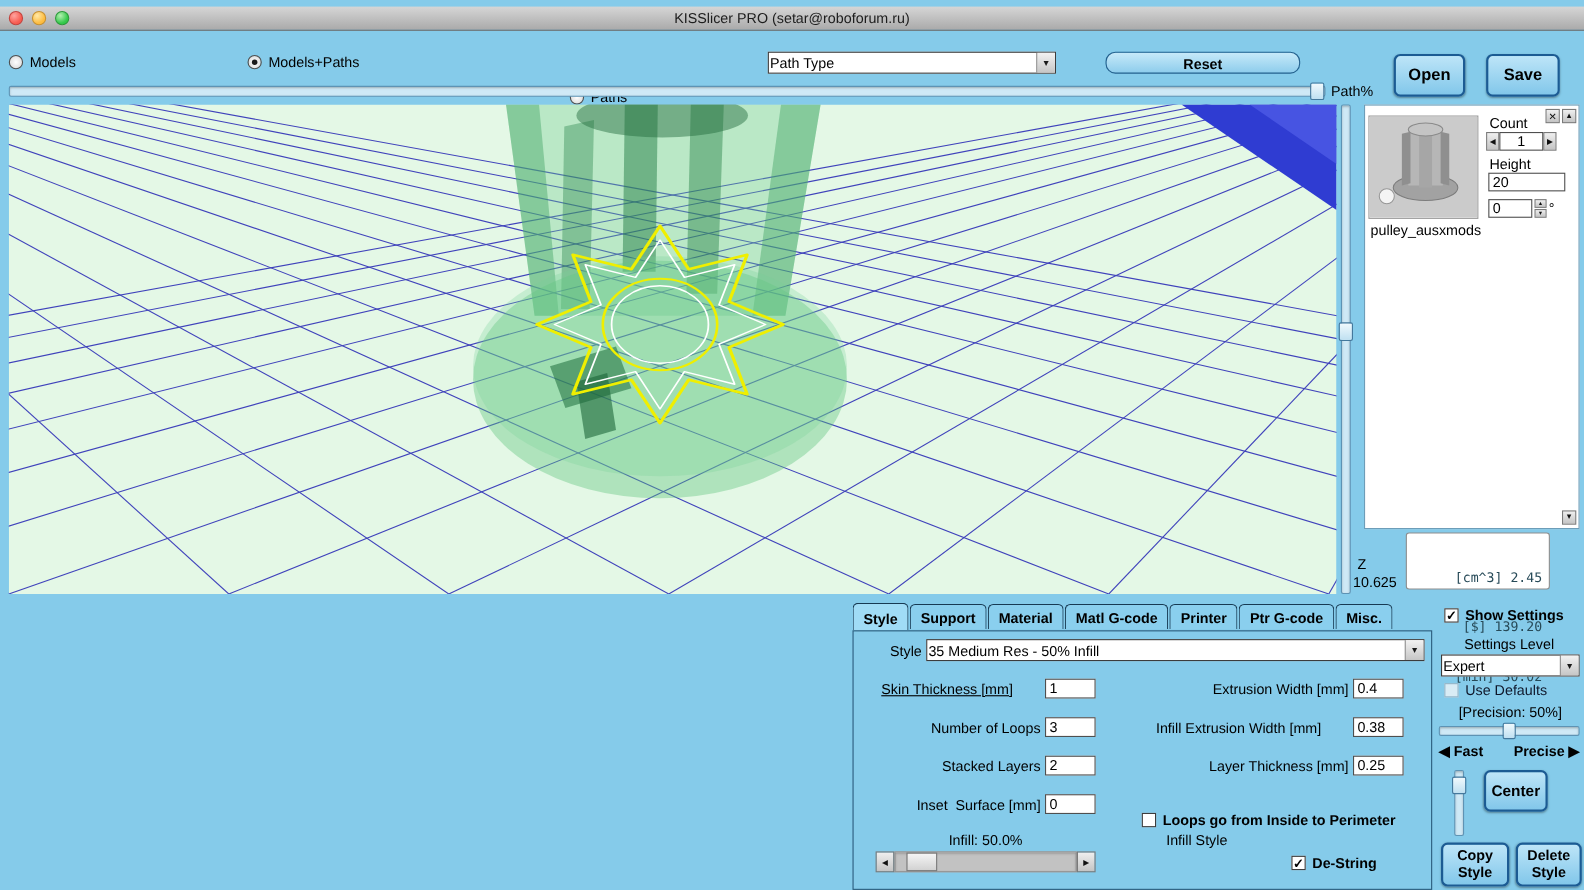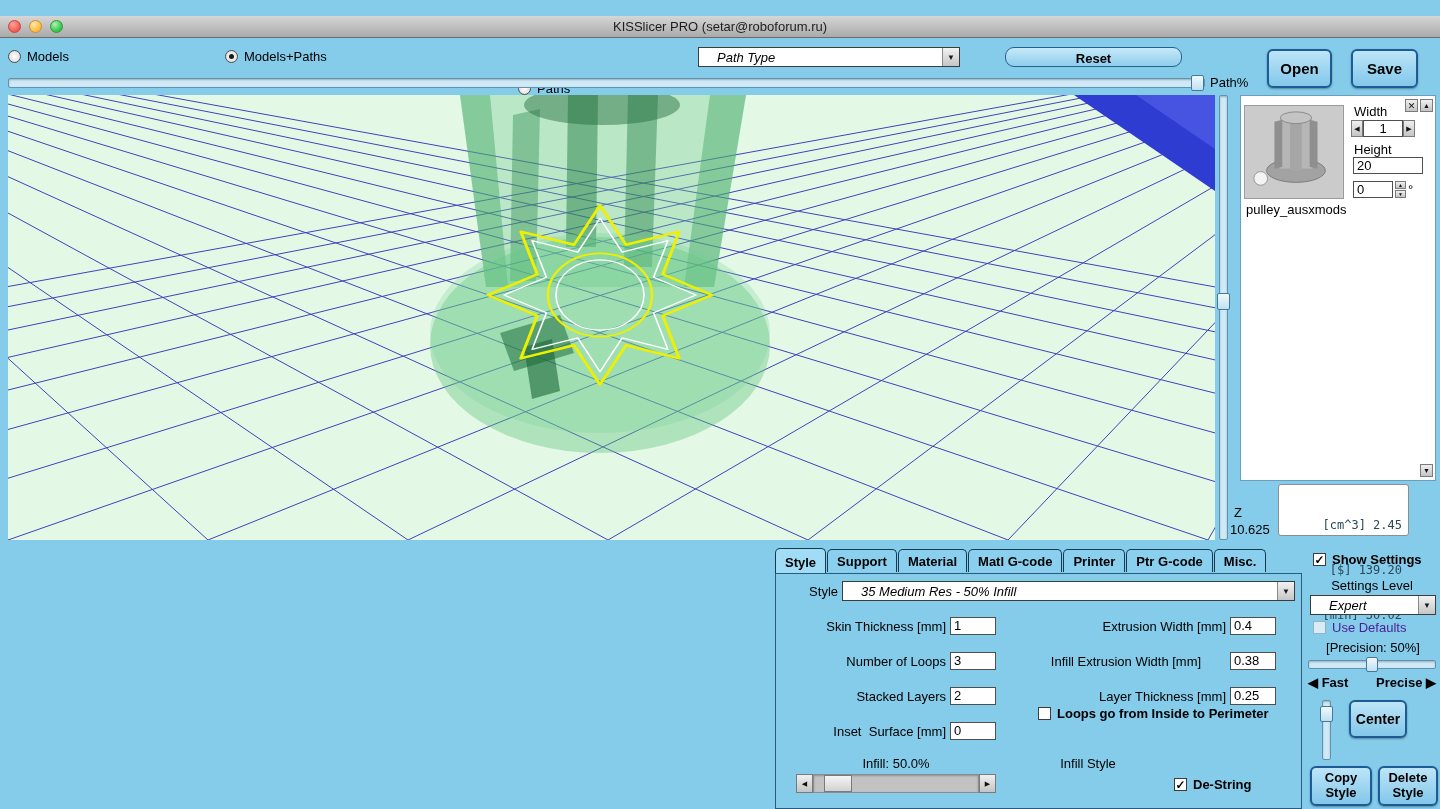--- a/index.html
+++ b/index.html
@@ -2,42 +2,42 @@
 <html><head>
 <meta charset="utf-8">
 <style>
   * { margin:0; padding:0; box-sizing:border-box; }
   html,body { width:1440px; height:809px; overflow:hidden; }
   body { font-family:"Liberation Sans",sans-serif; font-size:13px; color:#000; background:#85CBEA; }
   .abs { position:absolute; }
   #window { position:relative; width:1440px; height:809px; background:#85CBEA; }
 
   
-  .titlebar { left:0; top:16px; width:1440px; height:22px;
+  .titlebar { left:0; top:6px; width:1440px; height:22px;
     background:linear-gradient(#d6d6d6,#aaaaaa); border-bottom:1px solid #6b6b6b; }
   .traffic { left:8px; top:4px; display:flex; gap:8px; }
   .light { width:13px; height:13px; border-radius:50%; display:inline-block; }
   .light.red    { background:radial-gradient(circle at 35% 30%, #ffa39e, #f85c51 65%); border:1px solid #c4423c; }
   .light.yellow { background:radial-gradient(circle at 35% 30%, #ffe9a8, #fdbc40 65%); border:1px solid #c8912f; }
   .light.green  { background:radial-gradient(circle at 35% 30%, #b3f0b0, #34c84a 65%); border:1px solid #2a9a38; }
   .title { left:0; top:3px; width:100%; text-align:center; color:#1d1d1d; }
 
   
   .btn { background:linear-gradient(#c6e9f9,#8ecdec); border:1px solid #24618e; border-radius:5px;
          font-weight:bold; display:flex; align-items:center; justify-content:center; cursor:default; }
   .bigbtn { font-size:15px; border-radius:6px; border:2px solid #1c5b93;
          background:linear-gradient(#bde5f8,#82c7ea); box-shadow:0 1px 2px rgba(0,0,0,.35); }
   .mnemonic::first-letter { text-decoration:underline; }
   .radio { display:flex; align-items:center; gap:6px; }
   .radio .circle { width:13px; height:13px; border-radius:50%;
          background:radial-gradient(#ffffff,#d5d5d5); border:1px solid #4f4f4f; position:relative; flex:0 0 auto; }
   .radio.selected .circle::after { content:""; position:absolute; left:3px; top:3px; width:5px; height:5px;
          border-radius:50%; background:#1a1a1a; }
   .dropdown { background:#fff; border:1px solid #3c3c3c; display:flex; align-items:stretch; height:20px; }
-  .dd-label { flex:1; padding:2px 18px 0; white-space:nowrap; overflow:hidden;font-style:italic; }
+  .dd-label { flex:1; padding:2px 1px 0; white-space:nowrap; overflow:hidden; }
   .dd-arrow { width:17px; border-left:1px solid #8a8a8a; background:linear-gradient(#f2f2f2,#c6c6c6);
          display:flex; align-items:center; justify-content:center; font-size:8px; color:#1a1a1a; }
   .field { background:#fff; border:1px solid #4f4f4f; font:13px "Liberation Sans",sans-serif; padding:0 3px; }
   .checkbox { width:13px; height:13px; background:#fff; border:1px solid #3d3d3d; display:inline-flex;
          align-items:center; justify-content:center; font-size:12px; font-weight:bold; line-height:1; flex:0 0 auto; }
   .checkbox.disabled { background:#d9ecf5; border-color:#8fb4c8; }
   .label { white-space:pre; }
   .cbrow { display:flex; align-items:center; gap:6px; }
 
   .tabbar { display:flex; align-items:flex-end; }
@@ -50,21 +50,21 @@
   .thumbbtn { background:linear-gradient(#f0f9fd,#bfe0f1); border:1px solid #44789c; border-radius:2px; }
   .scroll-btn { background:linear-gradient(#efefef,#c4c4c4); border:1px solid #7a7a7a; display:flex;
          align-items:center; justify-content:center; font-size:7px; color:#111; }
   .graytrack { background:#c2c2c2; border:1px solid #8c8c8c; box-shadow:inset 0 1px 2px rgba(0,0,0,.25); }
   .graythumb { background:linear-gradient(#f5f5f5,#d2d2d2); border:1px solid #7a7a7a; }
 
   .model-panel { background:#ffffff; border:1px solid #6d9db8; }
   .stats-box { background:#ffffff; border:1px solid #8d8d8d; border-radius:3px;
          font-family:"DejaVu Sans Mono",monospace; font-size:12px; color:#274a58;
          text-align:right; padding:3px 6px 0 0; line-height:15px; white-space:pre; }
-  .mutedtext { color:#4c1d95; }
+  .mutedtext { color:#0f172a; }
   .spin-sm { width:11px; height:8px; font-size:5px; }
 </style>
 </head>
 <body>
 
 <div id="window">
 
   <div class="abs titlebar">
     <div class="abs traffic">
       <span class="light red"></span>
@@ -179,21 +179,21 @@
         <ellipse cx="52" cy="66" rx="30" ry="12" fill="#a2a2a2" stroke="#7c7c7c"></ellipse>
         <rect x="36" y="12" width="32" height="52" fill="#b6b6b6"></rect>
         <rect x="46" y="8" width="12" height="58" fill="#a6a6a6"></rect>
         <polygon points="30,16 38,14 38,62 30,64" fill="#8f8f8f"></polygon>
         <polygon points="66,14 74,16 74,64 66,62" fill="#8f8f8f"></polygon>
         <ellipse cx="52" cy="12" rx="16" ry="6" fill="#c4c4c4" stroke="#8a8a8a"></ellipse>
         <circle cx="16" cy="74" r="7" fill="#f4f4f4" stroke="#979797"></circle>
       </svg>
     </div>
 
-    <div class="abs" style="left:113px; top:8px;">Width</div>
+    <div class="abs" style="left:113px; top:8px;">Count</div>
     <div class="abs" style="left:110px; top:24px; display:flex; align-items:center;">
       <span class="scroll-btn" style="width:12px; height:17px;">◀</span>
       <span class="field" style="width:40px; height:17px; text-align:center;">1</span>
       <span class="scroll-btn" style="width:12px; height:17px;">▶</span>
     </div>
 
     <div class="abs" style="left:113px; top:46px;">Height</div>
     <div class="abs field" style="left:112px; top:61px; width:70px; height:17px;">20</div>
 
     <div class="abs" style="left:112px; top:85px; display:flex; align-items:center; gap:2px;">
@@ -227,42 +227,42 @@
   </div>
 
   <div class="abs panelbox" style="left:775px; top:573px; width:527px; height:236px;">
 
     <div class="abs" style="left:0; top:10px; width:62px; text-align:right;">Style</div>
     <div class="abs dropdown" style="left:66px; top:7px; width:453px;">
       <span class="dd-label">35 Medium Res - 50% Infill</span>
       <span class="dd-arrow">▼</span>
     </div>
 
-    <div class="abs label" style="left:0; top:45px; width:170px; text-align:right;">Skin Thickness [mm]</div>
+    <div class="abs label" style="left:0; top:45px; width:170px; text-align:center;text-decoration:underline;">Skin Thickness [mm]</div>
     <div class="abs field" style="left:174px; top:43px; width:46px; height:18px;">1</div>
 
     <div class="abs label" style="left:0; top:80px; width:170px; text-align:right;">Number of Loops</div>
     <div class="abs field" style="left:174px; top:78px; width:46px; height:18px;">3</div>
 
     <div class="abs label" style="left:0; top:115px; width:170px; text-align:right;">Stacked Layers</div>
     <div class="abs field" style="left:174px; top:113px; width:46px; height:18px;">2</div>
 
     <div class="abs label" style="left:0; top:150px; width:170px; text-align:right;">Inset  Surface [mm]</div>
     <div class="abs field" style="left:174px; top:148px; width:46px; height:18px;">0</div>
 
     <div class="abs label" style="left:250px; top:45px; width:200px; text-align:right;">Extrusion Width [mm]</div>
     <div class="abs field" style="left:454px; top:43px; width:46px; height:18px;">0.4</div>
 
     <div class="abs label" style="left:250px; top:80px; width:200px; text-align:center;">Infill Extrusion Width [mm]</div>
     <div class="abs field" style="left:454px; top:78px; width:46px; height:18px;">0.38</div>
 
     <div class="abs label" style="left:250px; top:115px; width:200px; text-align:right;">Layer Thickness [mm]</div>
     <div class="abs field" style="left:454px; top:113px; width:46px; height:18px;">0.25</div>
 
-    <div class="abs cbrow" style="left:262px; top:132px;">
+    <div class="abs cbrow" style="left:262px; top:164px;">
       <span class="checkbox"></span>
       <span style="font-weight:bold;">Loops go from Inside to Perimeter</span>
     </div>
 
     <div class="abs" style="left:20px; top:182px; width:200px; text-align:center;">Infill: 50.0%</div>
     <div class="abs" style="left:20px; top:200px; width:200px; height:19px; display:flex;">
       <span class="scroll-btn" style="width:17px; height:19px;">◀</span>
       <span class="graytrack" style="flex:1; position:relative;">
         <span class="graythumb" style="position:absolute; left:10px; top:0; width:28px; height:17px;"></span>
       </span>

